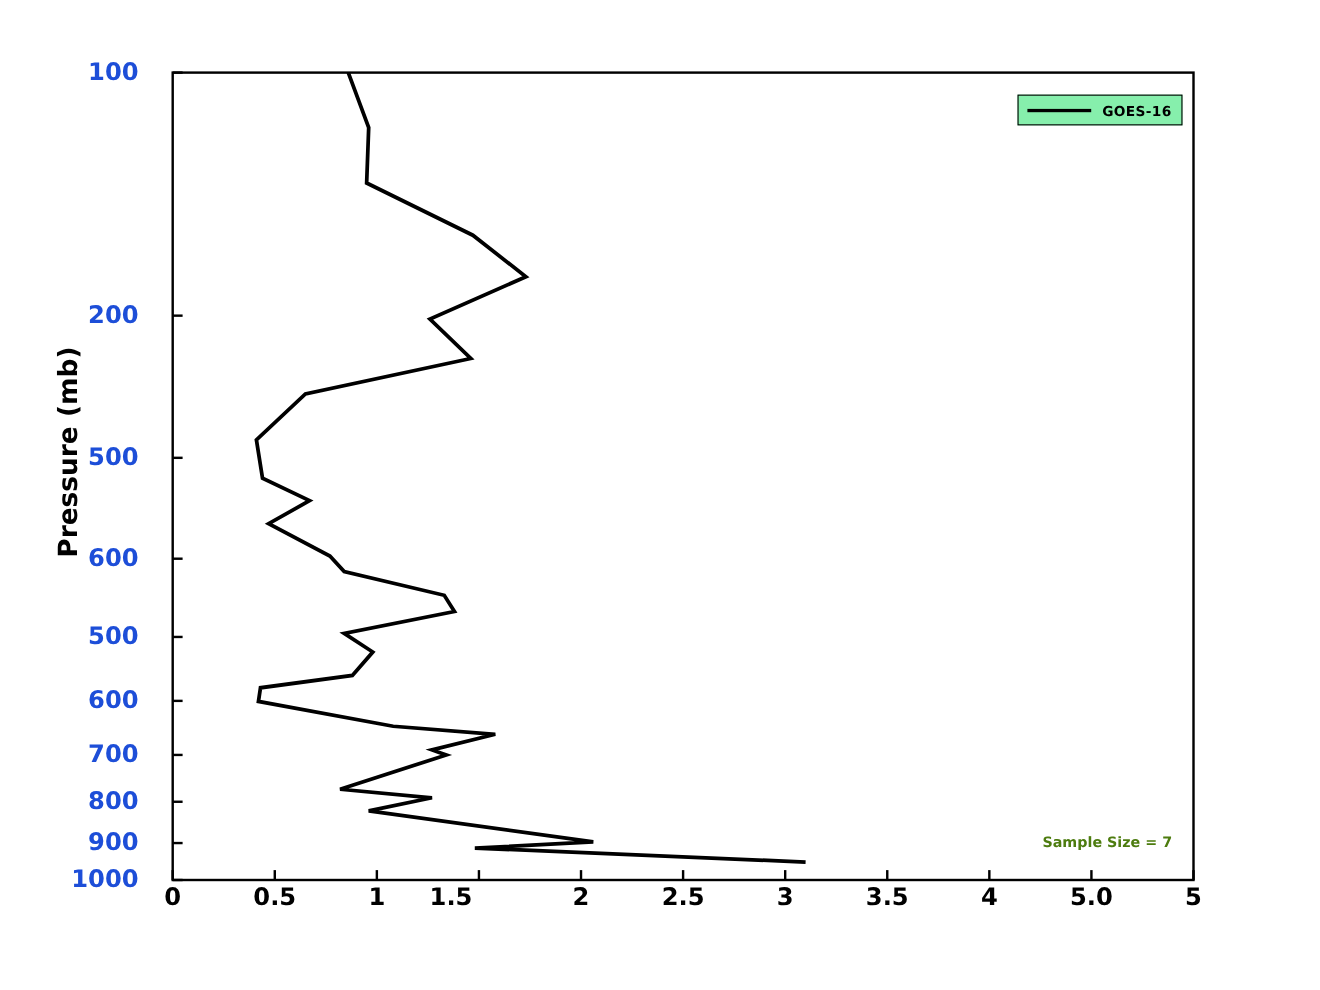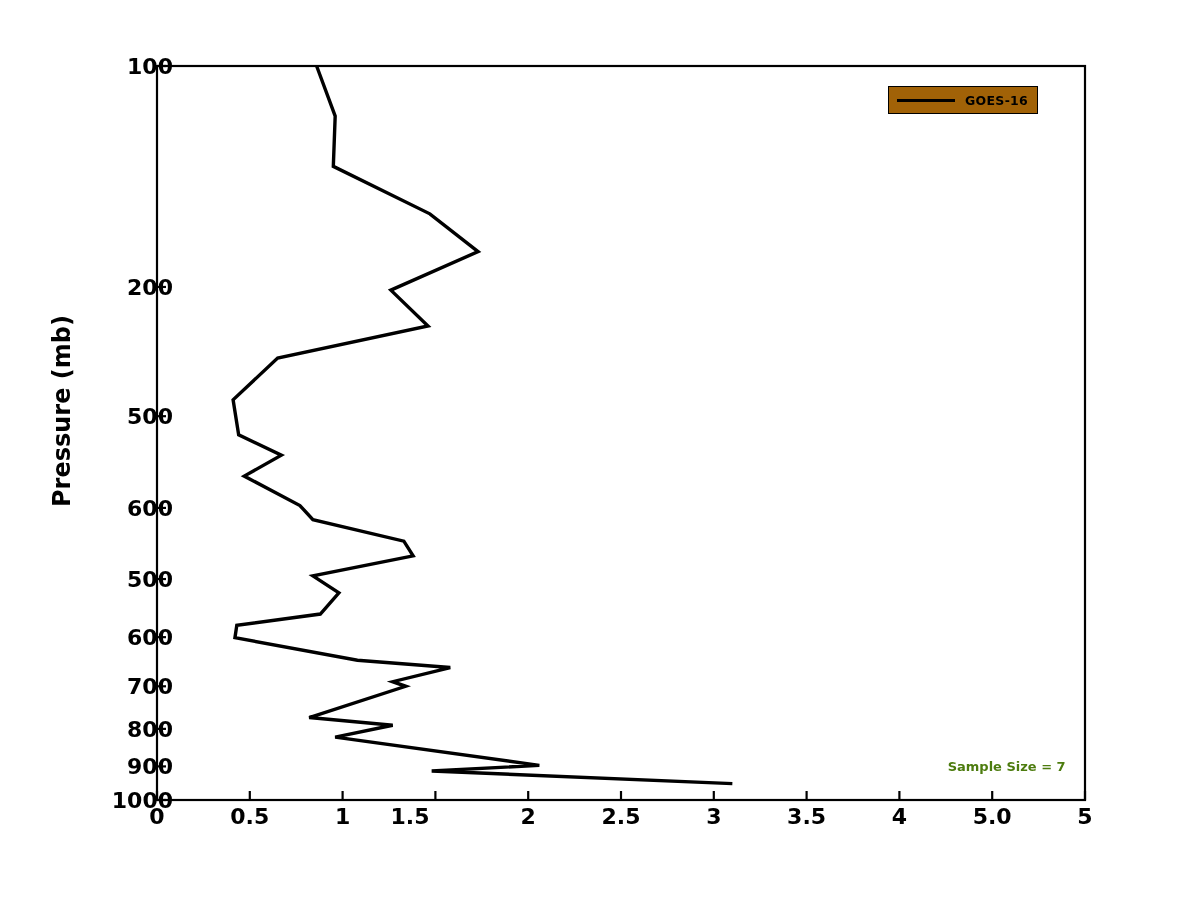--- a/index.html
+++ b/index.html
@@ -61,41 +61,41 @@
     font-weight: bold;
     color: #000000;
     text-align: center;
     transform: translateX(-50%);
     top: 804px;
   }
   .ytick-label {
     position: absolute;
     font-size: 22px;
     font-weight: bold;
-    color: #000000;
+    color: #1d4ed8;
     text-align: center;
-    right: 1027px;
+    right: 1074px;
     transform: translateY(-50%);
     white-space: nowrap;
   }
   .annotation {
     position: absolute;
     font-size: 13px;
     font-weight: bold;
     color: #4d7c0f;
     white-space: nowrap;
   }
   .legend-box {
     position: absolute;
-    left: 888px;
+    left: 925px;
     top: 86px;
     width: 150px;
     height: 28px;
     border: 1.6px solid #000000;
-    background: #a16207;
+    background: #86efac;
     box-sizing: border-box;
     display: flex;
     align-items: center;
   }
   .legend-line {
     width: 58px;
     height: 0;
     border-top: 3.4px solid #000000;
     margin-left: 8px;
   }

